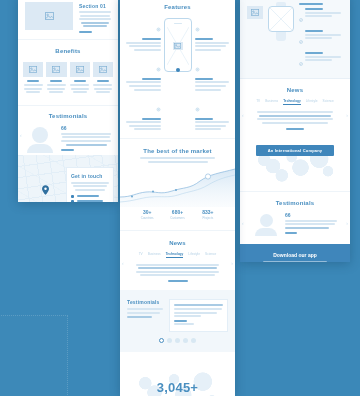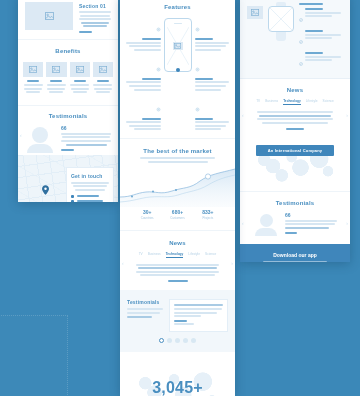--- a/index.html
+++ b/index.html
@@ -41,21 +41,21 @@
   .bar.dk { background: #a9cbe4; }
   .bar.vdk { background: #6ea9d2; }
   .bar.w { background: rgba(255,255,255,0.45); }
 
   .h-title {
     color: #4a8fc0; font-weight: bold; text-align: center;
     letter-spacing: .2px;
   }
   .h-title.sm { font-size: 5px; }
   .h-title.md { font-size: 6px; }
-  .h-title.xl { font-size: 16px; }
+  .h-title.xl { font-size: 13px; }
 
   .imgbox {
     background: #dce9f4;
     display: flex; align-items: center; justify-content: center;
     color: #7fb0d4;
   }
   .imgbox svg { display: block; }
 
   .sect { padding: 6px 8px; }
   .tint { background: #f2f7fb; }

